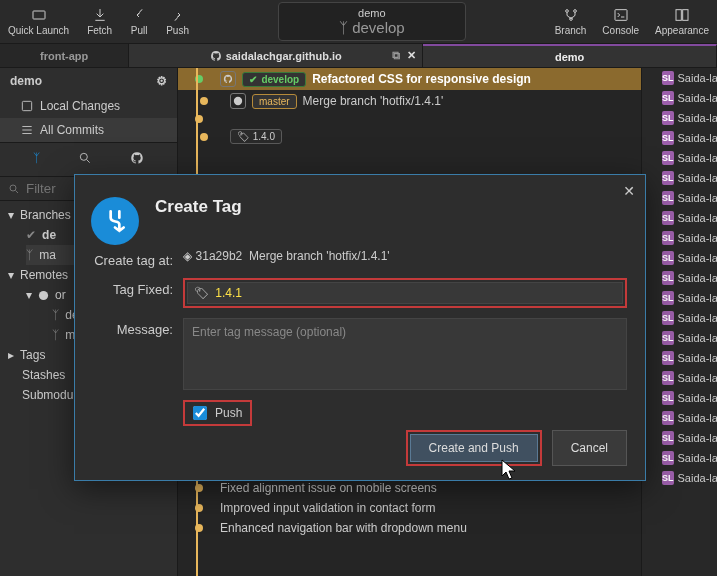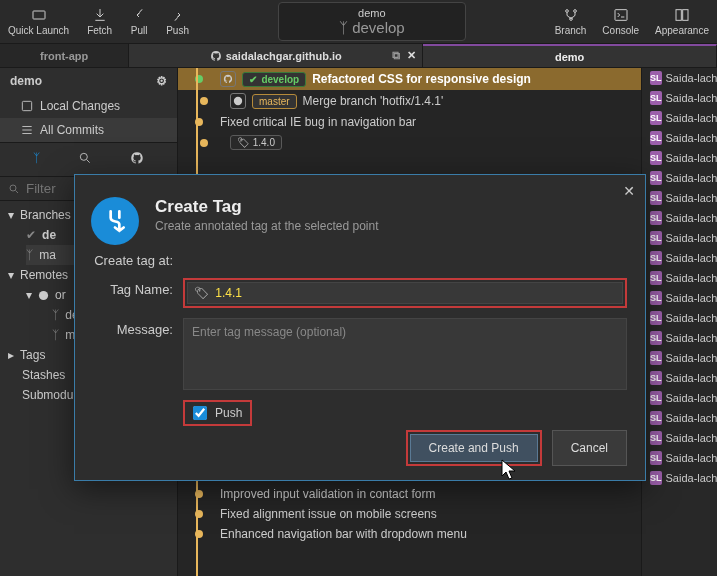--- a/index.html
+++ b/index.html
@@ -48,21 +48,21 @@
   .commit-row.sel { background: #8b6a2e; color: #fff; font-weight: 600; }
   .branch-tag { display: inline-flex; align-items: center; gap: 4px; padding: 1px 6px; border: 1px solid #5a5a5a; border-radius: 3px; font-size: 10px; background: #333; }
   .branch-tag.dev { border-color: #3a7a3a; color: #6c6; }
   .branch-tag.master { border-color: #b58a3a; color: #e8b75c; }
   .version-tag { display: inline-flex; align-items: center; gap: 3px; padding: 1px 6px; border: 1px solid #5a5a5a; border-radius: 3px; font-size: 10px; background: #2a2a2a; }
   .gh-icon { width: 16px; height: 16px; border: 1px solid #777; border-radius: 3px; display: inline-flex; align-items: center; justify-content: center; }
   .author-badge { width: 18px; height: 14px; background: #9c5fab; border-radius: 2px; color: #fff; font-size: 9px; display: inline-flex; align-items: center; justify-content: center; font-weight: 600; }
   
   
   .authors { width: 76px; background: #282828; border-left: 1px solid #1a1a1a; }
-  .author-row { display: flex; align-items: center; gap: 4px; padding: 3px 8px; font-size: 11px; white-space: nowrap; overflow: hidden; }
+  .author-row { display: flex; align-items: center; gap: 4px; padding: 3px 20px; font-size: 11px; white-space: nowrap; overflow: hidden; }
   
   
   .dialog-overlay { position: absolute; left: 74px; top: 174px; width: 572px; height: 307px; background: #2d2d2d; border: 1px solid #3a7ca8; z-index: 100; box-shadow: 0 8px 30px rgba(0,0,0,0.5); }
   .dialog-close { position: absolute; right: 10px; top: 8px; cursor: pointer; color: #ccc; font-size: 14px; }
   .dialog-body { display: flex; padding: 22px 18px 14px 16px; gap: 4px; height: 100%; flex-direction: column; }
   .dialog-head-row { display: flex; gap: 16px; align-items: flex-start; }
   .dialog-icon { width: 48px; height: 48px; border-radius: 50%; background: #1a8cd8; display: flex; align-items: center; justify-content: center; flex-shrink: 0; }
   .dialog-title { font-size: 17px; font-weight: 600; color: #eee; }
   .dialog-sub { font-size: 12px; color: #999; margin-top: 2px; }
   .form { margin-left: 0; }
@@ -276,48 +276,47 @@
         </span>
       <span class="branch-tag master">
           <span>master</span>
         </span>
       <span class="msg">Merge branch 'hotfix/1.4.1'</span>
     </div>
     <div class="commit-row">
       <span class="graph">
           <span class="dot"></span>
         </span>
-      <span class="msg">Fixed critical IE bug in navigation bar</span>
     </div>
     <div class="commit-row">
       <span class="graph" style="width:40px;">
           <span class="dot"></span>
         </span>
       <span class="version-tag">🏷 <span>1.4.0</span></span>
     </div>
 
     <div style="height:310px;"></div>
     <div class="commit-row">
       <span class="graph" style="width:40px;">
           <span class="dot"></span>
         </span>
       <span class="version-tag">🏷 <span>1.1.0</span></span>
       <span class="msg">Merge branch 'release/1.1.0'</span>
     </div>
     <div class="commit-row">
       <span class="graph">
           <span class="dot"></span>
         </span>
+      <span class="msg">Fixed alignment issue on mobile screens</span>
+    </div>
+    <div class="commit-row">
+      <span class="graph">
+          <span class="dot"></span>
+        </span>
       <span class="msg">Improved input validation in contact form</span>
-    </div>
-    <div class="commit-row">
-      <span class="graph">
-          <span class="dot"></span>
-        </span>
-      <span class="msg">Fixed alignment issue on mobile screens</span>
     </div>
     <div class="commit-row">
       <span class="graph">
           <span class="dot"></span>
         </span>
       <span class="msg">Enhanced navigation bar with dropdown menu</span>
     </div>
   </div>
 
   <div class="authors">
@@ -413,29 +412,32 @@
   <span class="dialog-close">✕</span>
   <div class="dialog-body">
     <div class="dialog-head-row">
       <div class="dialog-icon">
         <svg width="26" height="26" viewBox="0 0 24 24" style="stroke:#fff;stroke-width:2.5;">
             <path d="M8 3v6m8-6v6M8 9c0 5 8 2 8 6v6m-4-3l4 3 4-3" stroke-linecap="round"></path>
           </svg>
       </div>
       <div>
         <div class="dialog-title">Create Tag</div>
-        <div class="dialog-sub">Create annotated tag at the selected point</div>
       </div>
     </div>
     <div class="form">
       <div class="form-row">
         <div class="form-label">Create tag at:</div>
+        <div class="form-val">
+          <span>◈</span>
+          <span>31a29b2</span>&nbsp;&nbsp;<span>Merge branch 'hotfix/1.4.1'</span>
+        </div>
       </div>
       <div class="form-row">
-        <div class="form-label">Tag Name:</div>
+        <div class="form-label">Tag Fixed:</div>
         <div class="tag-input-wrap">
           <div class="tag-input">
             <span>🏷</span>
             <input value="1.4.1" style="">
           </div>
         </div>
       </div>
       <div class="form-row">
         <div class="form-label">Message:</div>
         <div class="msg-box">Enter tag message (optional)</div>

